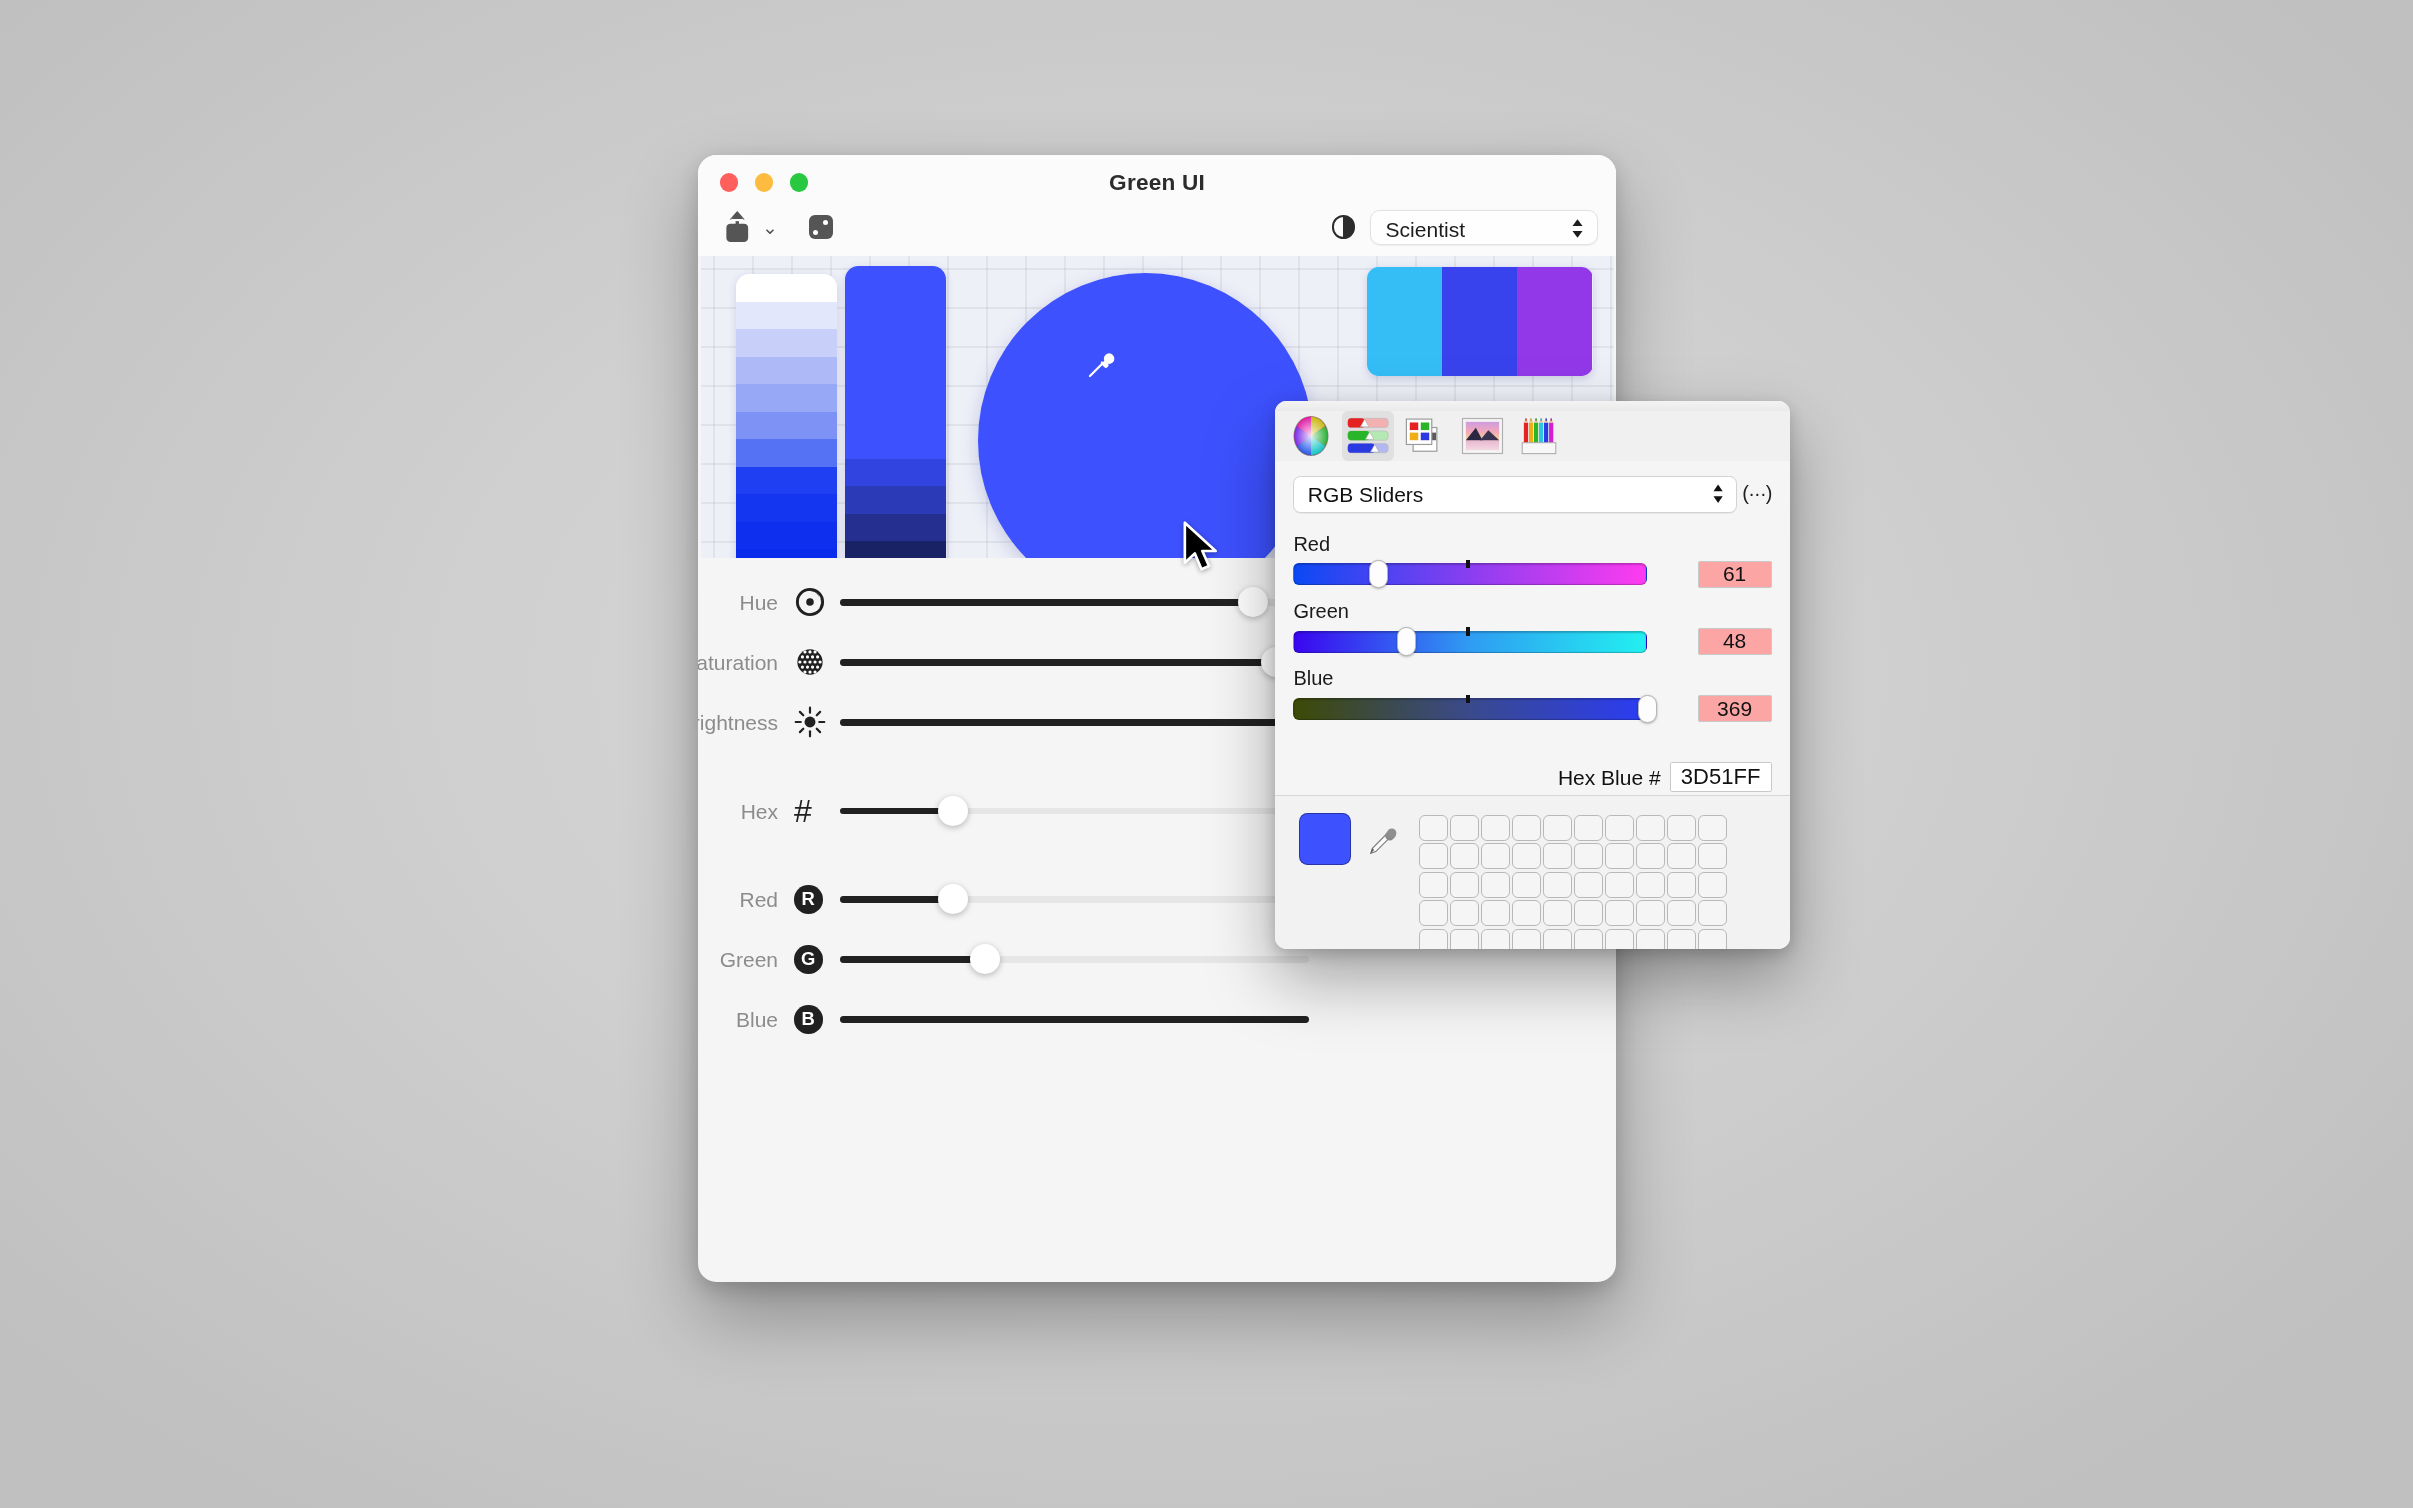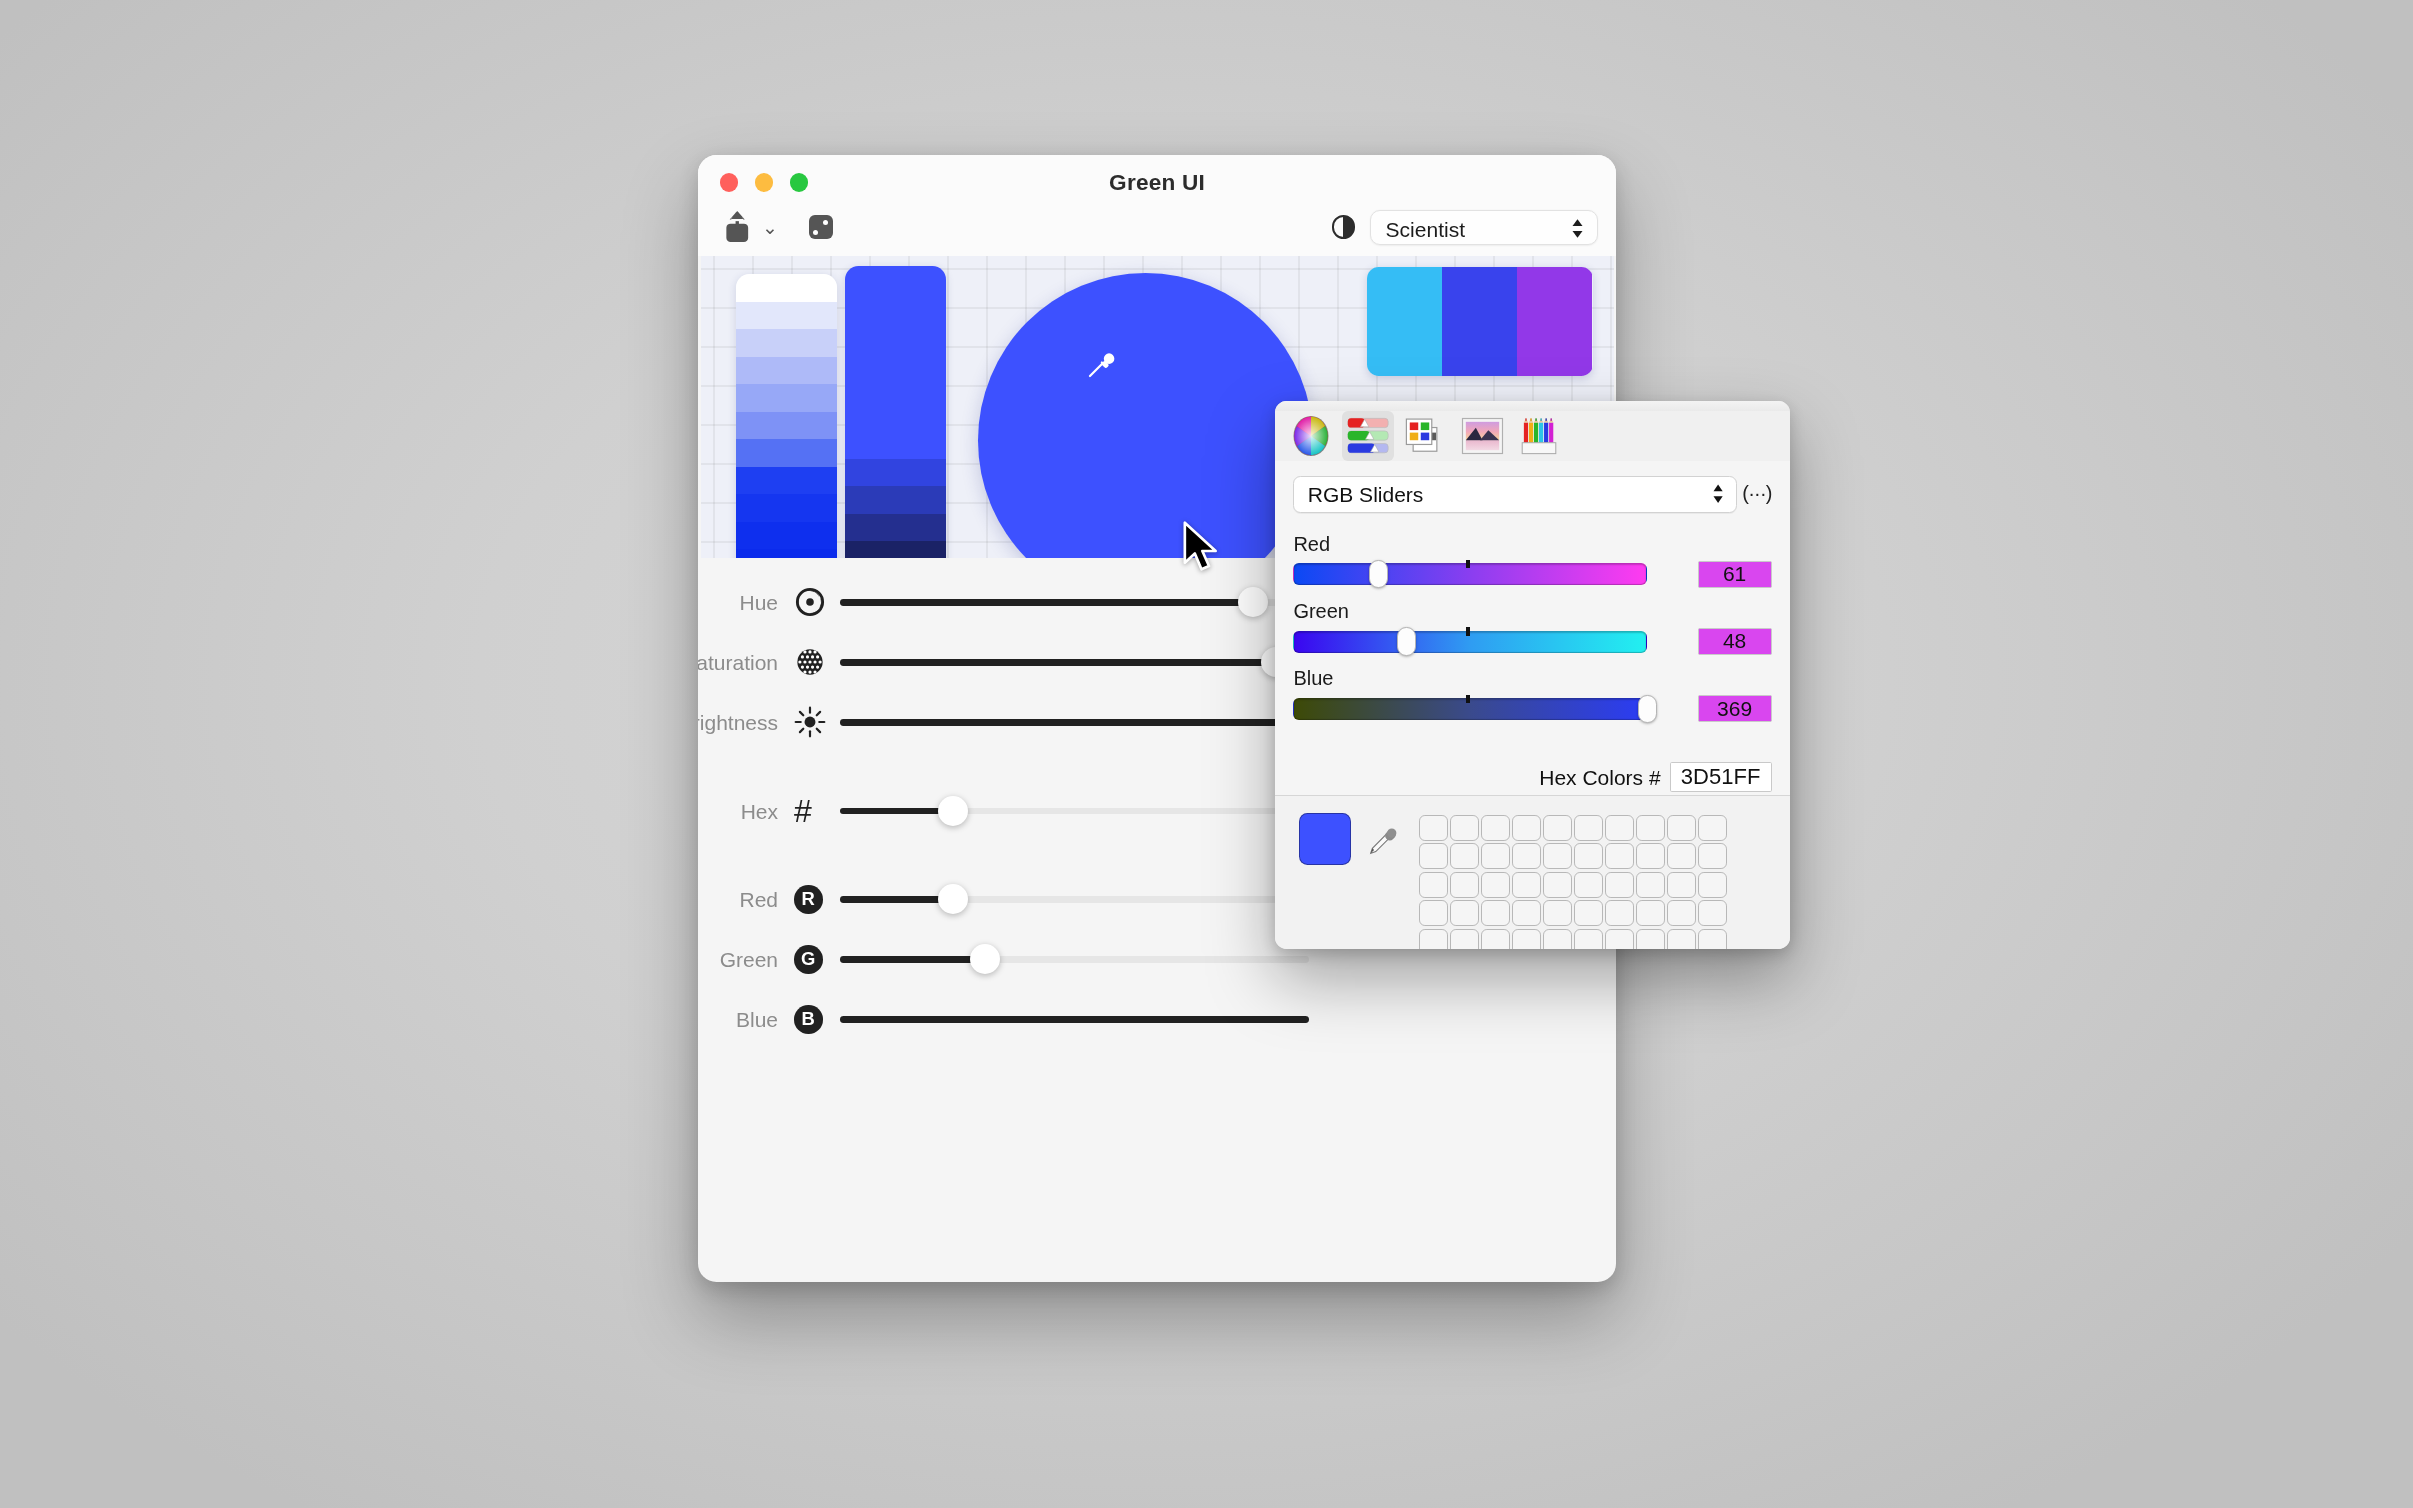--- a/index.html
+++ b/index.html
@@ -272,21 +272,21 @@
     position: absolute; top: 0px;
     width: 18.4px; height: 28.5px;
     background: #fdfdfd;
     border-radius: 9.2px;
     border: 0.8px solid #b5b5b5;
     box-shadow: 0 0.8px 2.5px rgba(0,0,0,0.3);
   }
   .rgb-value {
     position: absolute; right: 0; top: 0.8px;
     width: 74px; height: 27px;
-    background: #d946ef;
+    background: #fca5a5;
     border: 0.8px solid #c9c9c9;
     border-radius: 1.7px;
     font-size: 21px; color: #111;
     display: flex; align-items: center; justify-content: center;
   }
   #hex-row {
     position: relative;
     margin-top: 39px;
     height: 34px;
   }
@@ -689,21 +689,21 @@
           <div class="rgb-slider-wrap">
             <div class="rgb-track" style="background: linear-gradient(to right, rgb(61, 74, 6), rgb(58, 74, 140), rgb(43, 60, 245));"></div>
             <div class="rgb-tick"></div>
             <div class="rgb-thumb" style="left: 345px;"></div>
             <div class="rgb-value">369</div>
           </div>
         </div>
       </div>
 
     <div id="hex-row">
-      <span id="hex-label">Hex Colors #</span>
+      <span id="hex-label">Hex Blue #</span>
       <span id="hex-value">3D51FF</span>
     </div>
     <div id="colors-divider"></div>
   </div>
 
   <div id="colors-footer">
     <div id="current-color" style="background: rgb(61, 81, 255);"></div>
     <div id="footer-eyedropper">
       <svg width="37" height="37" viewBox="0 0 44 44">
         <g>

